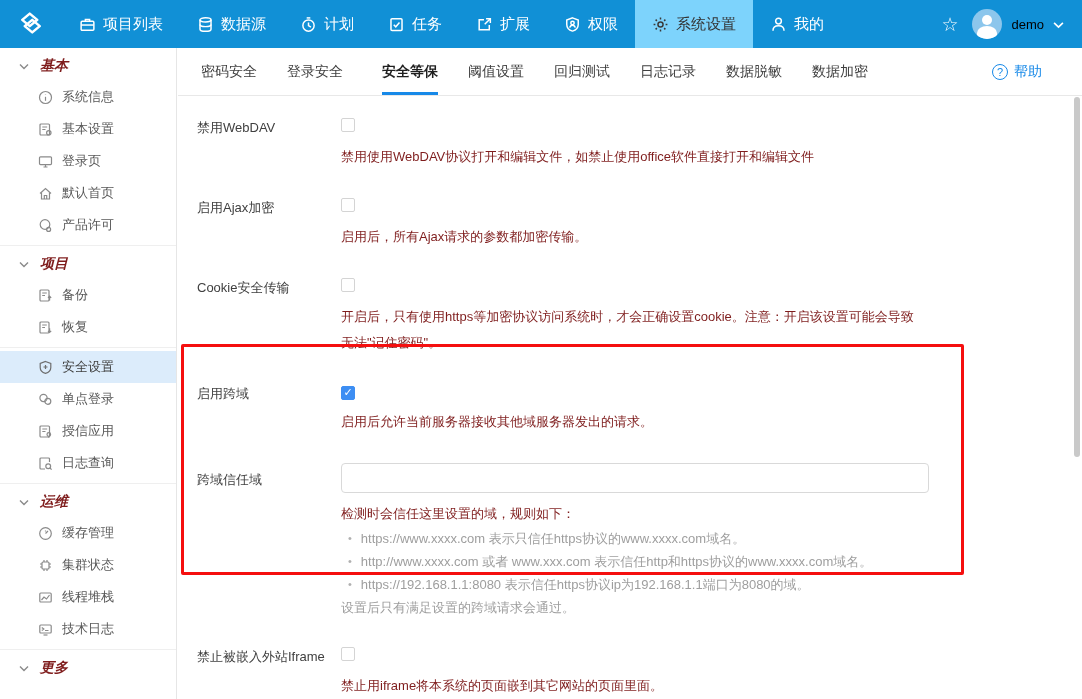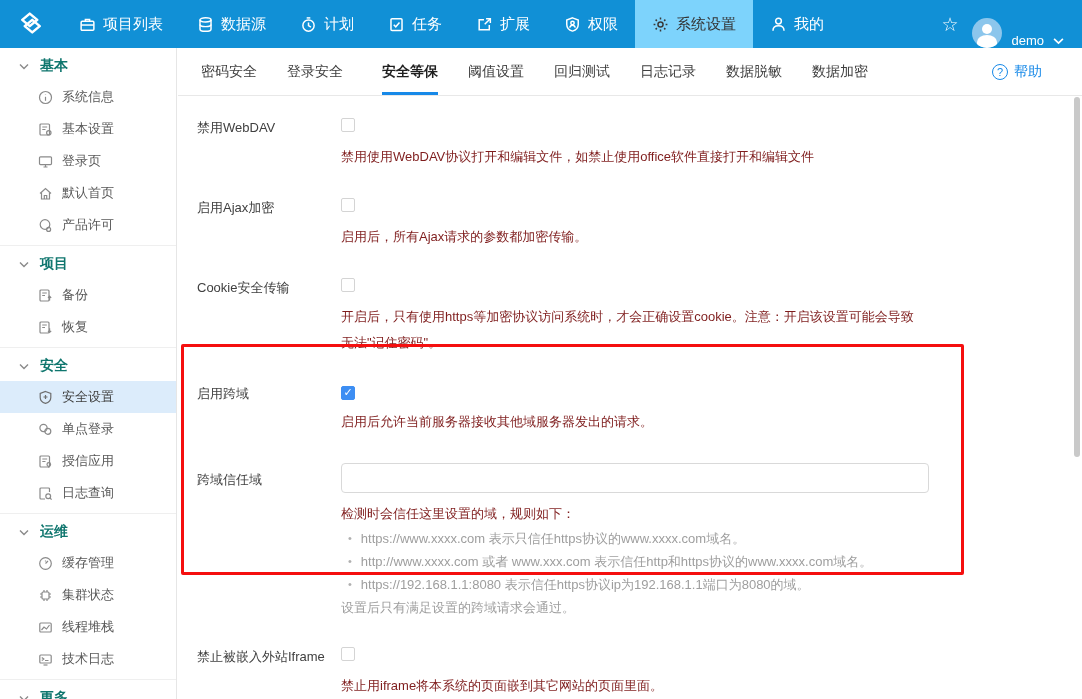--- a/index.html
+++ b/index.html
@@ -10,33 +10,33 @@
   
   .navbar { position:absolute; top:0; left:0; right:0; height:48px; background:#1190D6;
     display:flex; align-items:stretch; z-index:10; }
   .logo { width:62px; display:flex; align-items:center; justify-content:center; cursor:pointer; }
   .nav-item { display:flex; align-items:center; gap:7px; padding:0 17px; color:#fff;
     font-size:15px; cursor:pointer; white-space:nowrap; }
   .nav-item.active { background:#7dd3fc; color:#333; }
   .nav-item svg { display:block; }
   .nav-spacer { flex:1; }
   .nav-star { display:flex; align-items:center; padding:0 14px; color:#fff; font-size:19px; cursor:pointer; }
-  .nav-user { display:flex; align-items:flex-end; gap:9px; padding-right:18px; color:#ffffff; cursor:pointer; }
+  .nav-user { display:flex; align-items:center; gap:9px; padding-right:18px; color:#000000; cursor:pointer; }
   .avatar { width:30px; height:30px; border-radius:50%; background:#8CC6EC; position:relative; overflow:hidden; }
   .avatar::before { content:""; position:absolute; left:10px; top:6px; width:10px; height:10px; border-radius:50%; background:#fff; }
   .avatar::after { content:""; position:absolute; left:5px; top:17px; width:20px; height:14px; border-radius:50% 50% 0 0; background:#fff; }
   .uname { font-size:13px; }
 
   
   .sidebar { position:absolute; top:48px; left:0; bottom:0; width:177px; background:#fff;
     border-right:1px solid #e6e6e6; overflow:hidden; z-index:5; }
   .side-section { padding:3px 0 4px 0; }
   .side-section + .side-section { border-top:1px solid #efefef; }
   .side-title { height:30px; display:flex; align-items:center; gap:11px; padding-left:19px;
-    font-size:14px; font-weight:bold; color:#0f766e; cursor:pointer; }
+    font-size:14px; font-weight:bold; color:#7f1d1d; cursor:pointer;font-style:italic; }
   .side-item { height:32px; display:flex; align-items:center; gap:9px; padding-left:38px;
     color:#595959; font-size:13px; cursor:pointer; }
   .side-item.active { background:#DCECFB; color:#404040; }
   .side-item svg, .side-title svg { flex:none; display:block; }
 
   
   .tabbar { position:absolute; top:48px; left:178px; right:0; height:48px; background:#fff;
     border-bottom:1px solid #e8e8e8; display:flex; align-items:stretch; padding-left:23px; z-index:4; }
   .tab { display:flex; align-items:center; margin-right:30px; font-size:14px; color:#404040;
     cursor:pointer; border-bottom:3px solid transparent; padding-top:3px; }
@@ -272,28 +272,20 @@
               <rect x="2" y="2" width="9" height="11" rx="1"></rect>
               <path d="M4.2 5 H8.8 M4.2 7.5 H7"></path>
               <path d="M11.6 8.2 V12.5 M10 10.9 L11.6 12.5 L13.2 10.9"></path>
             </svg>
           </span>
         <span>恢复</span>
       </div>
     </div>
 
     <div class="side-section">
-      <div class="side-title">
-        <span>
-            <svg width="10" height="7" viewBox="0 0 10 7" fill="none" stroke="#8a8a8a" stroke-width="1.4">
-              <path d="M1 1.5 L5 5.5 L9 1.5"></path>
-            </svg>
-          </span>
-        <span>安全</span>
-      </div>
       <div class="side-item active">
         <span>
             <svg width="15" height="15" viewBox="0 0 15 15" fill="none" stroke="#6e6e6e" stroke-width="1.2">
               <path d="M7.5 1.5 L12.8 3.5 V7.5 c0 3.2 -2.3 5 -5.3 5.9 C4.5 12.5 2.2 10.7 2.2 7.5 V3.5 Z"></path>
               <path d="M7.5 5 V9 M5.5 7 H9.5"></path>
             </svg>
           </span>
         <span>安全设置</span>
       </div>
       <div class="side-item">

